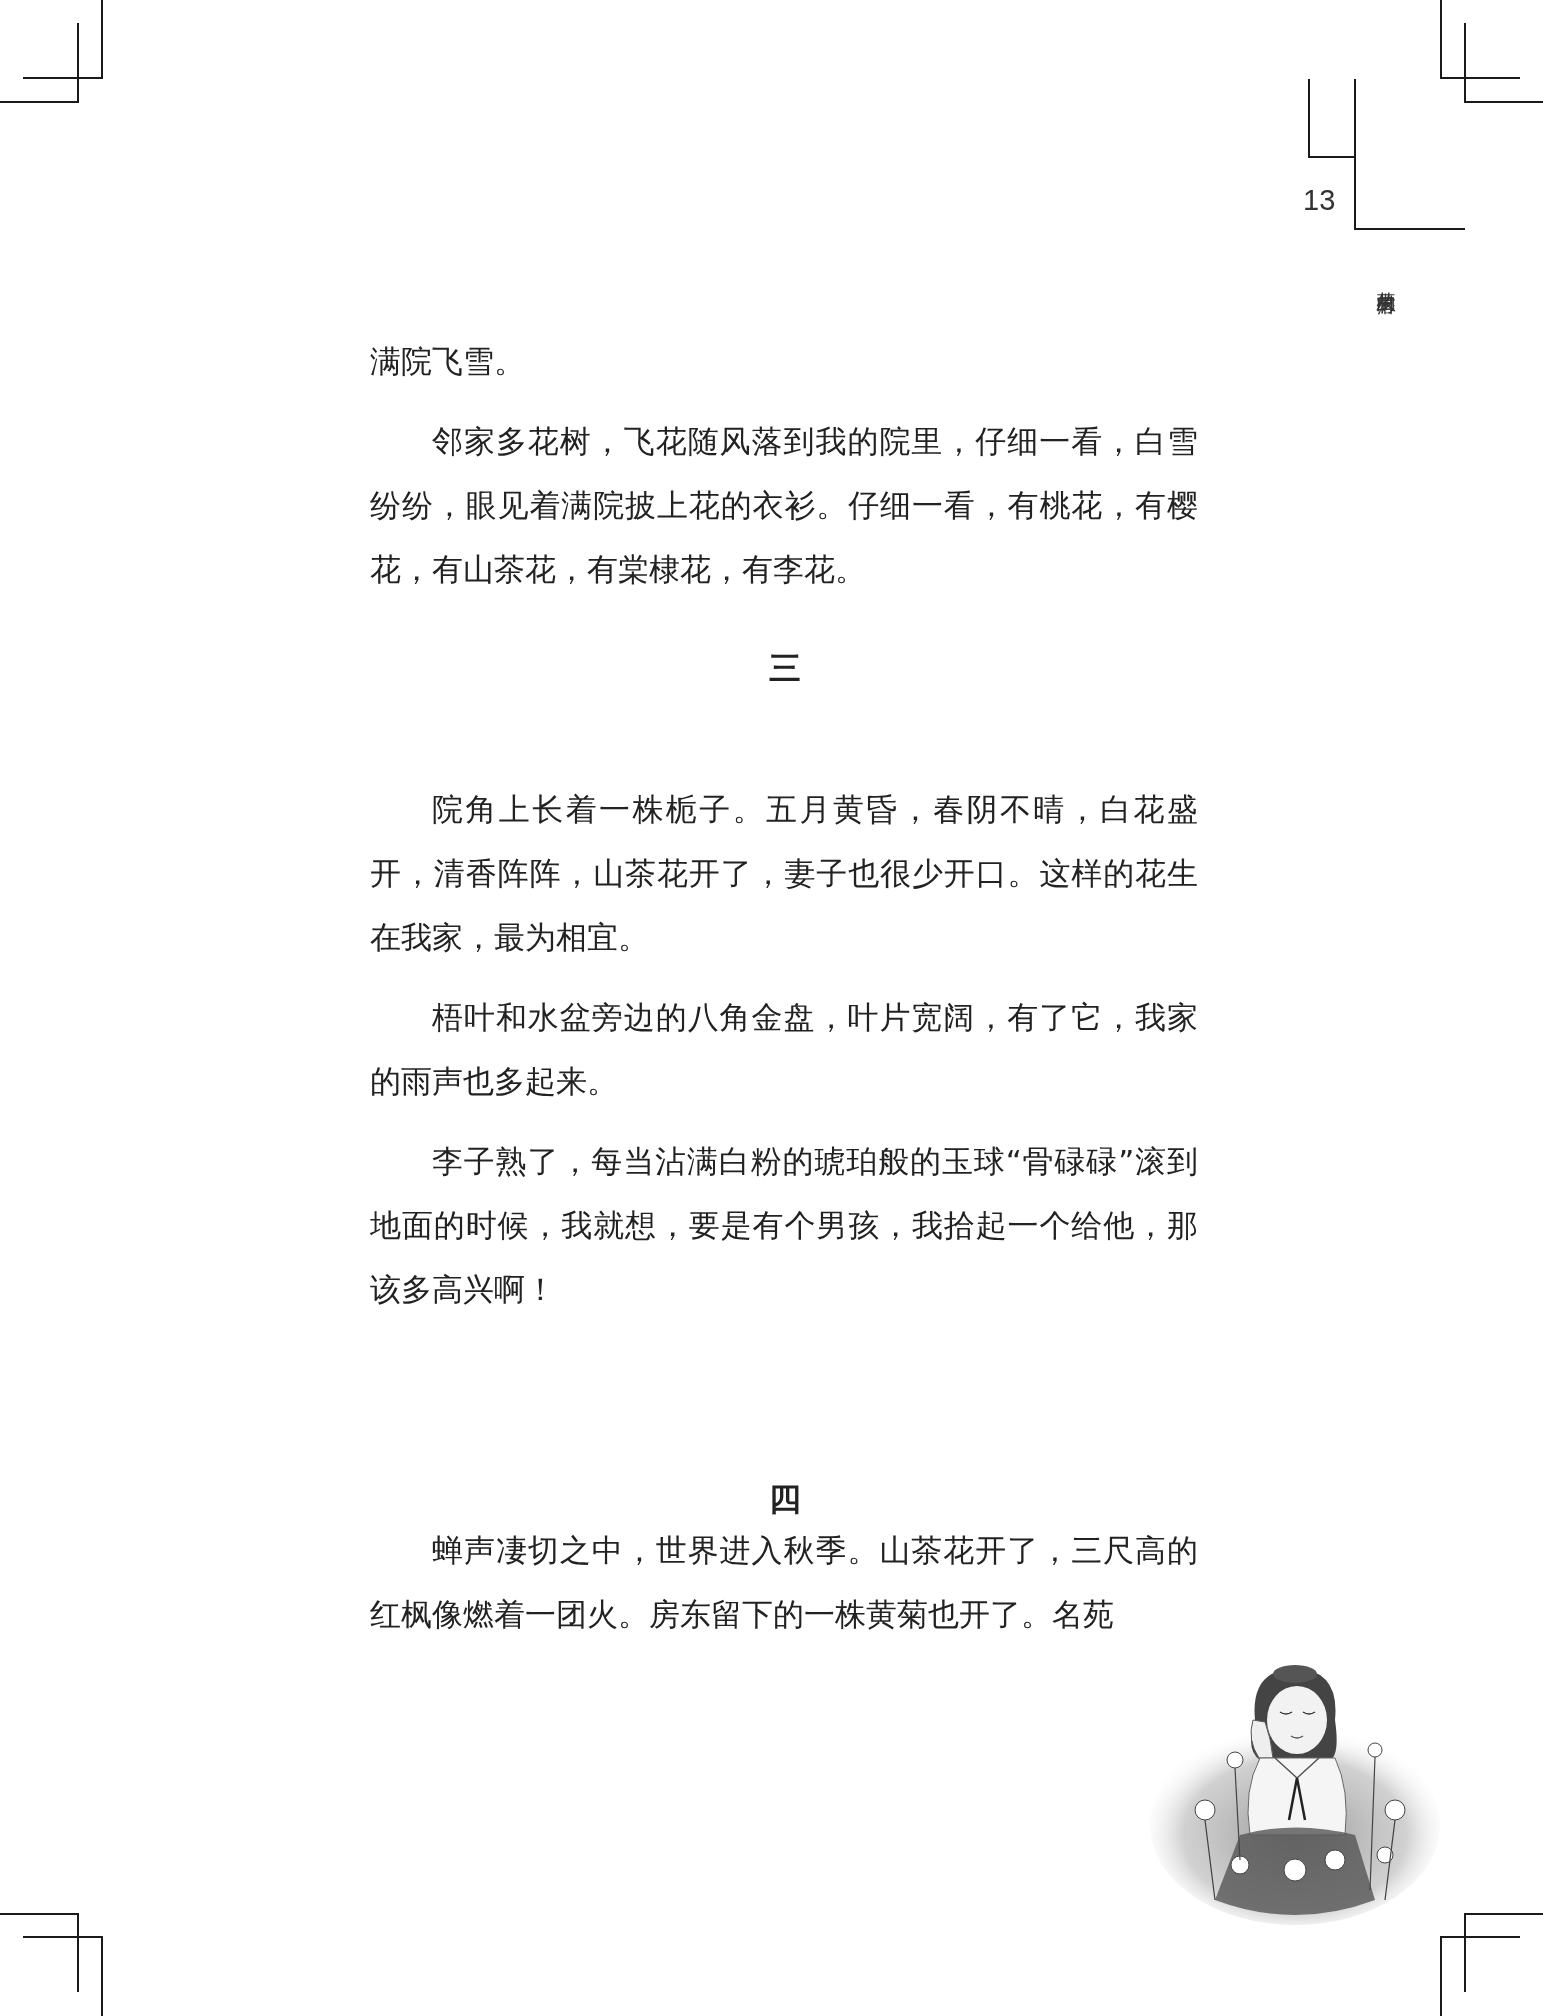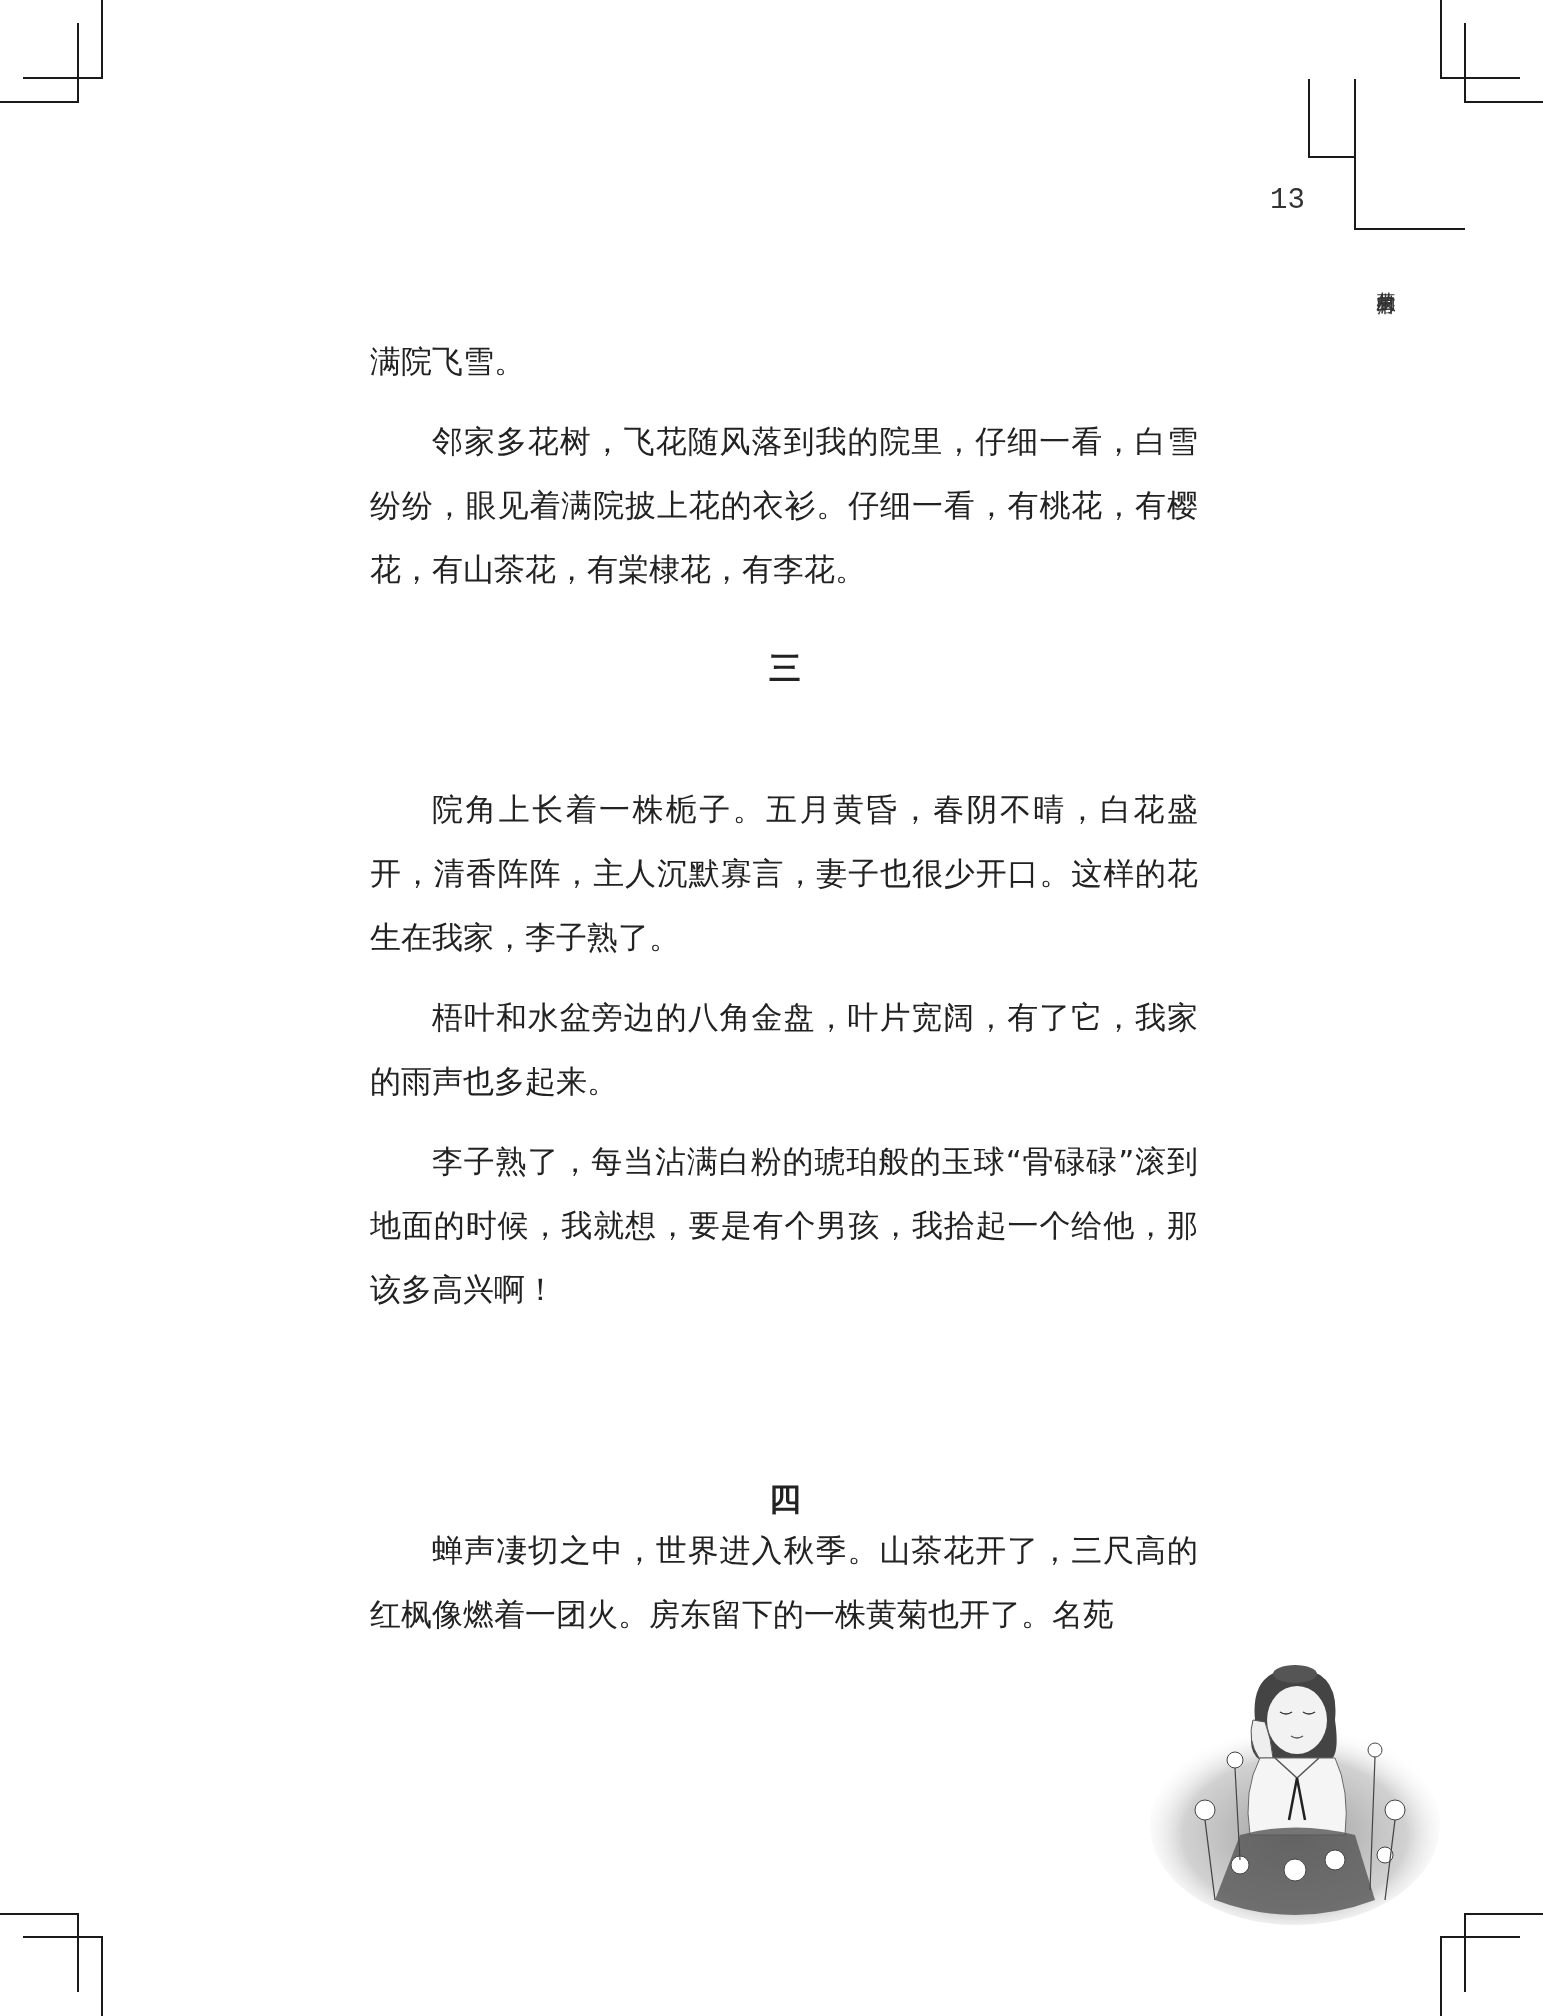--- a/index.html
+++ b/index.html
@@ -1,22 +1,22 @@
 <!DOCTYPE html>
 <html><head>
   <meta charset="utf-8">
   <style>
     html, body { margin: 0; padding: 0; background: #ffffff; }
     body { width: 1543px; height: 2016px; position: relative; overflow: hidden; color: #222; }
     .mark { position: absolute; background: #1a1a1a; }
     .h { height: 2px; }
     .v { width: 2px; }
     .page-number {
-      position: absolute; left: 1270px; top: 186px;
-      font-family: Liberation Mono, monospace;
+      position: absolute; left: 1303px; top: 186px;
+      font-family: Liberation Sans, sans-serif;
       font-size: 29px; color: #333; line-height: 1;
     }
     .running-title {
       position: absolute; left: 1373px; top: 276px; width: 26px;
       font-family: "DejaVu Sans", sans-serif;
       font-size: 19px; line-height: 24px; color: #333; text-align: center;
       writing-mode: vertical-rl; letter-spacing: 1px;
     }
     .body-text {
       position: absolute; left: 354px; width: 860px;
@@ -64,21 +64,21 @@
 <div class="running-title">草虫的村落</div>
 
 <div class="body-text" style="top:313px;">
   <p>满院飞雪。</p>
   <p class="indent" style="margin-top:0;">邻家多花树，飞花随风落到我的院里，仔细一看，白雪纷纷，眼见着满院披上花的衣衫。仔细一看，有桃花，有樱花，有山茶花，有棠棣花，有李花。</p>
 </div>
 
 <div class="section-heading" style="top:647px;">三</div>
 
 <div class="body-text" style="top:761px;">
-  <p class="indent">院角上长着一株栀子。五月黄昏，春阴不晴，白花盛开，清香阵阵，主人沉默寡言，妻子也很少开口。这样的花生在我家，李子熟了。</p>
+  <p class="indent">院角上长着一株栀子。五月黄昏，春阴不晴，白花盛开，清香阵阵，山茶花开了，妻子也很少开口。这样的花生在我家，最为相宜。</p>
   <p class="indent">梧叶和水盆旁边的八角金盘，叶片宽阔，有了它，我家的雨声也多起来。</p>
   <p class="indent">李子熟了，每当沾满白粉的琥珀般的玉球“骨碌碌”滚到地面的时候，我就想，要是有个男孩，我拾起一个给他，那该多高兴啊！</p>
 </div>
 
 <div class="section-heading" style="top:1478px;">四</div>
 
 <div class="body-text" style="top:1502px;">
   <p class="indent">蝉声凄切之中，世界进入秋季。山茶花开了，三尺高的红枫像燃着一团火。房东留下的一株黄菊也开了。名苑</p>
 </div>
 

